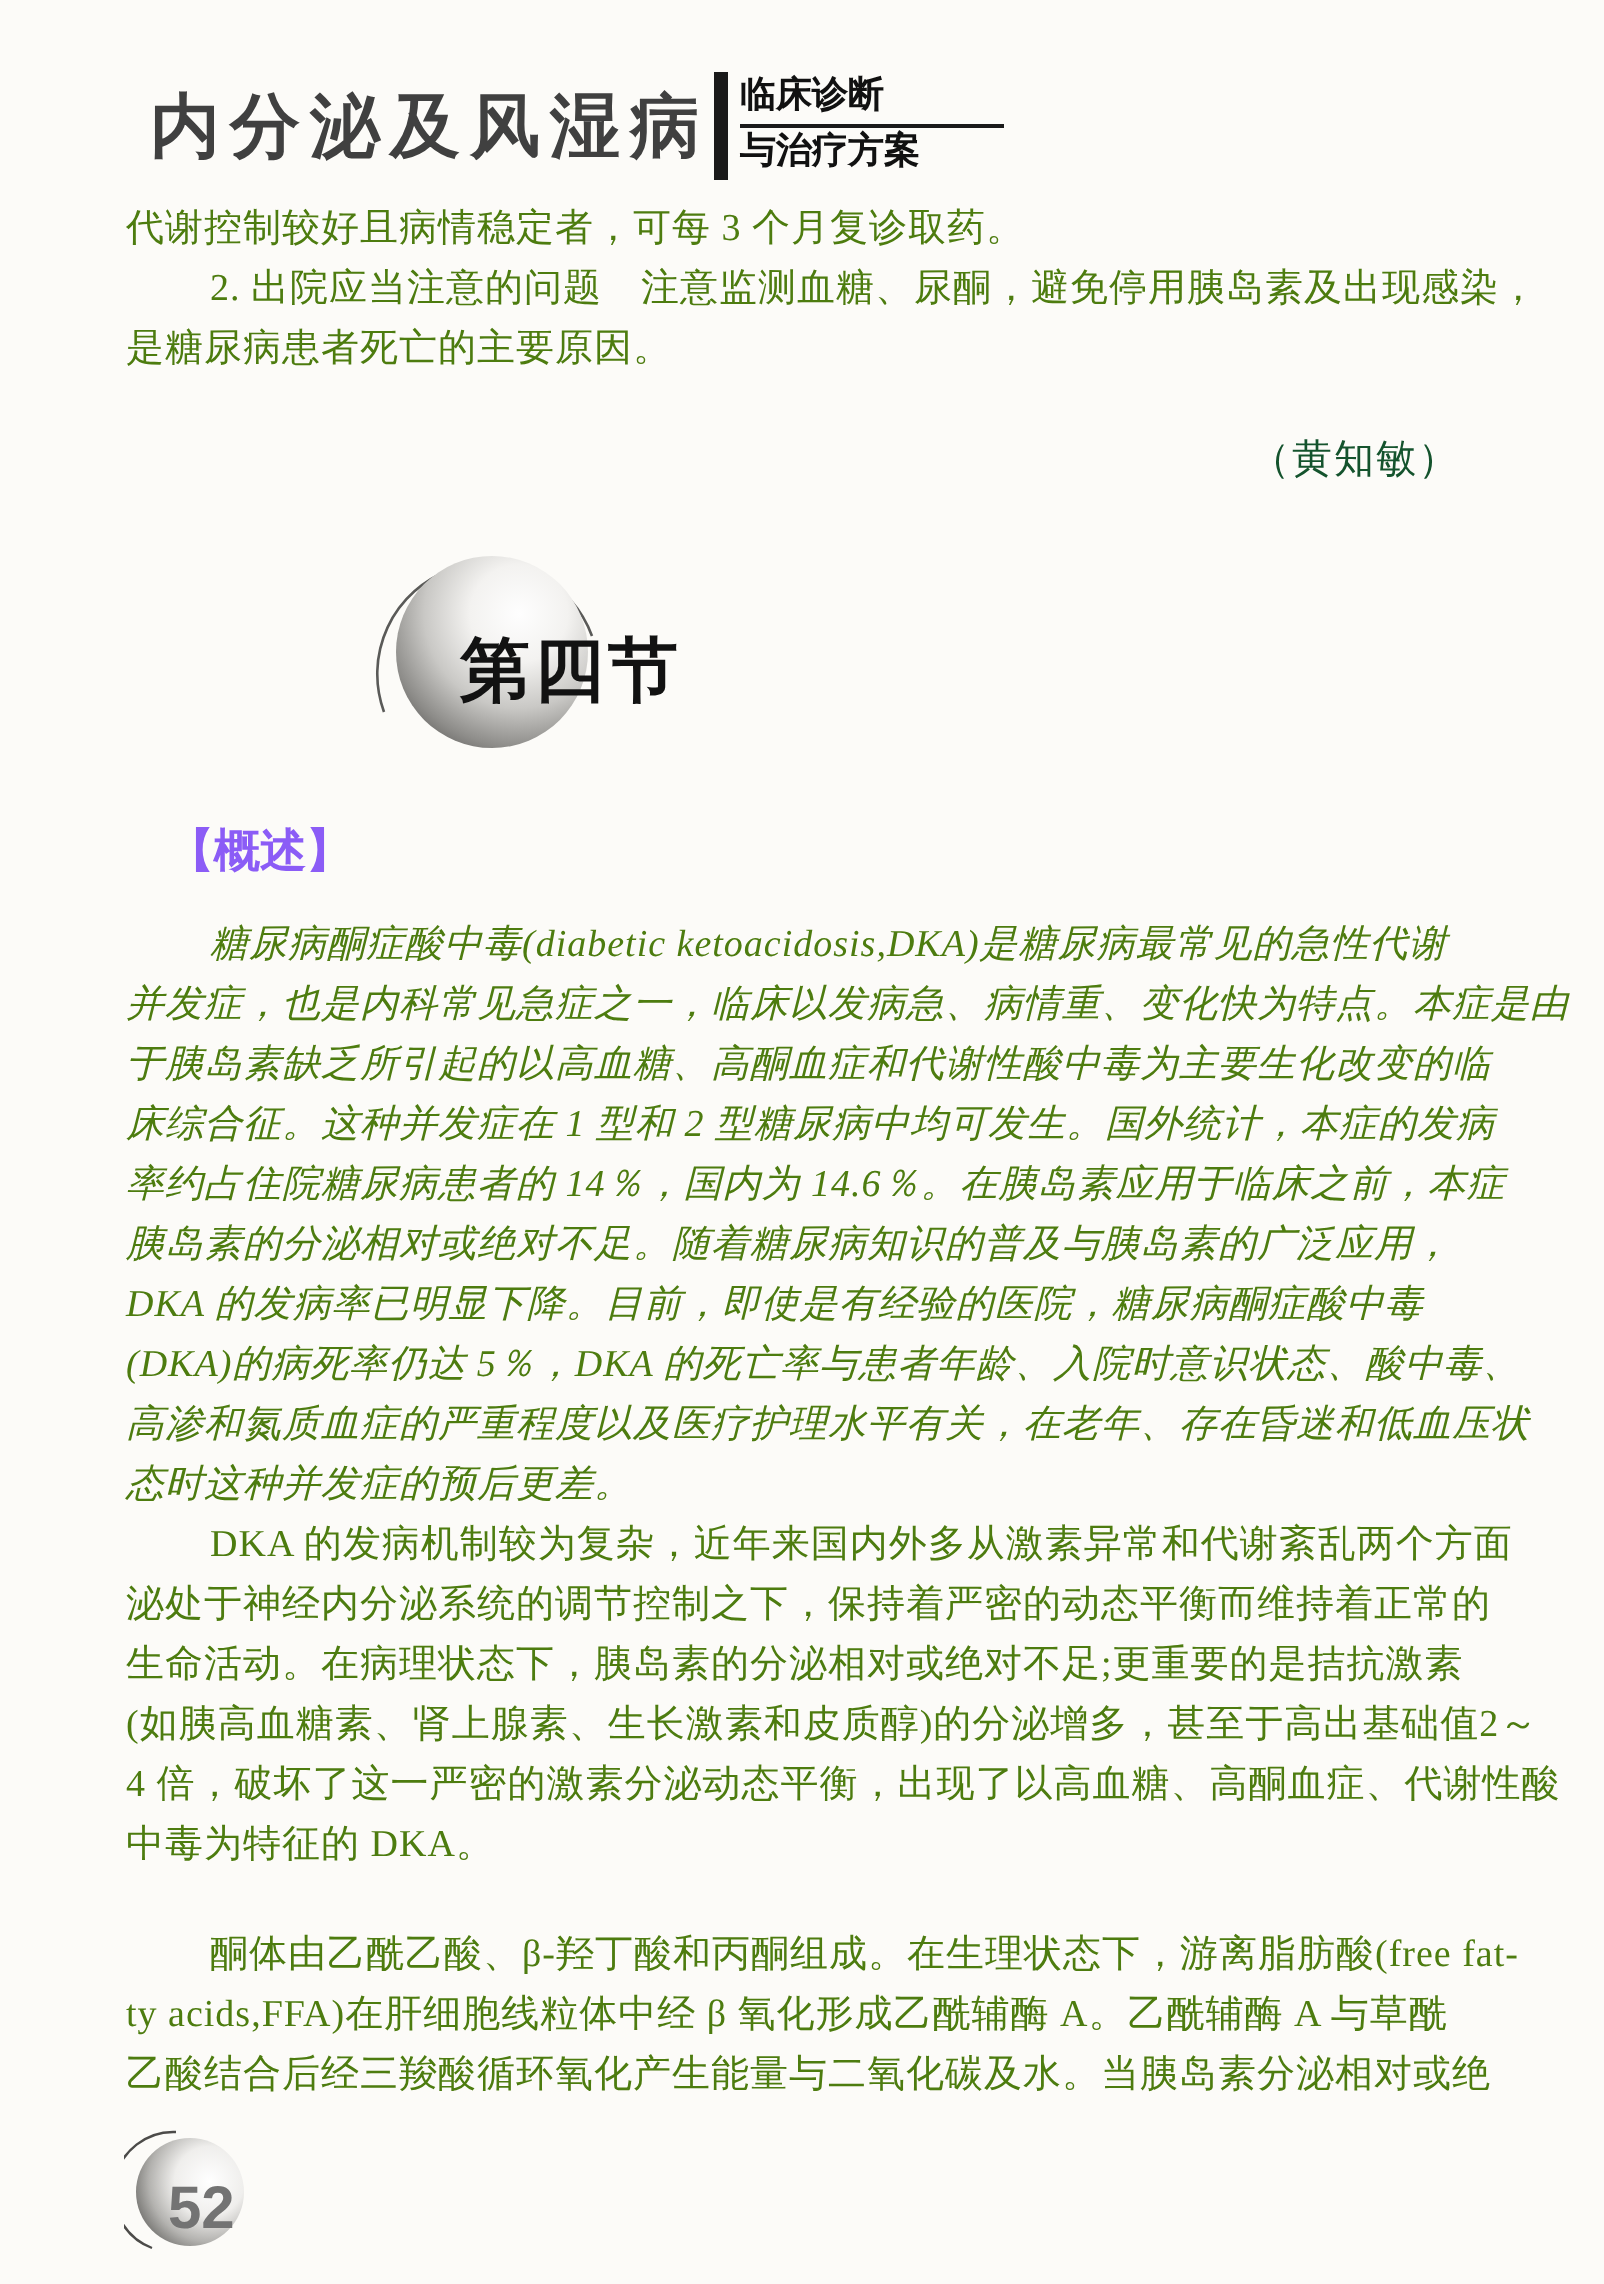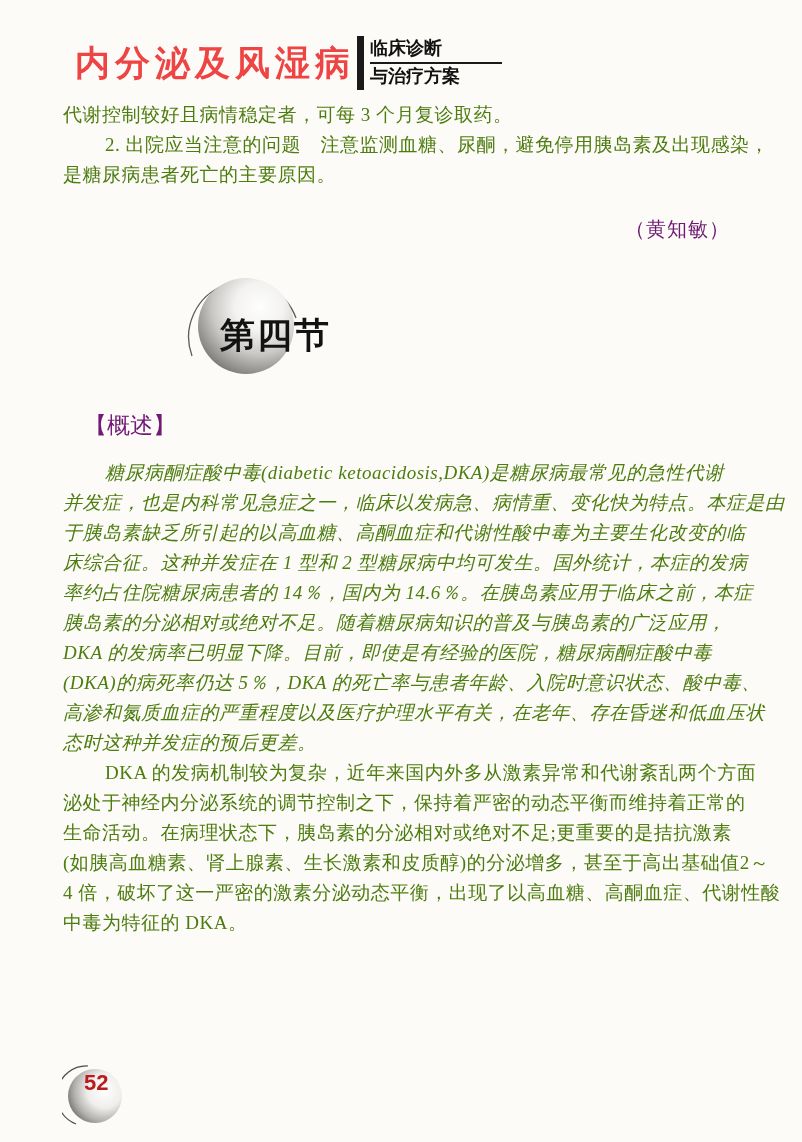--- a/index.html
+++ b/index.html
@@ -10,60 +10,60 @@
     background:#fcfbf8;
     overflow:hidden;
     font-family:"Liberation Serif","DejaVu Serif",serif;
     color:#161616;
   }
   
   .hdr{position:absolute;top:36px;left:75px;display:flex;align-items:center;}
   .series-title{
     font-family:Liberation Serif, serif;
     font-weight:bold;font-size:35px;letter-spacing:5px;
-    color:#ef4444;white-space:nowrap;
+    color:#404040;white-space:nowrap;
   }
   .hdr-bar{width:7px;height:54px;background:#1a1a1a;margin-left:2px;margin-right:6px;}
   .hdr-sub{
     font-family:Liberation Mono, monospace;
     font-weight:bold;font-size:18px;color:#111;line-height:1.25;
   }
   .hdr-sub .rule{width:132px;height:2px;background:#1a1a1a;margin:2px 0 2px 0;}
   
   .tblock{position:absolute;left:63px;width:692px;}
   .tline{
     height:30px;line-height:30px;font-size:19px;letter-spacing:0.5px;
     white-space:nowrap;color:#4d7c0f;
   }
   .tline.indent{padding-left:42px;}
   .author-line{
     position:absolute;left:63px;width:667px;top:216px;
-    text-align:right;font-size:20px;letter-spacing:1px;color:#701a75;
+    text-align:right;font-size:20px;letter-spacing:1px;color:#14532d;
   }
   
   .ornament{position:absolute;left:182px;top:256px;}
   .section-row{
-    position:absolute;left:220px;top:312px;
+    position:absolute;left:230px;top:312px;
     display:flex;align-items:baseline;
     font-family:"Liberation Sans","DejaVu Sans",sans-serif;
     font-weight:bold;color:#121212;white-space:nowrap;
   }
   .section-label{font-size:35px;letter-spacing:2px;}
   .section-title{font-size:37px;letter-spacing:2px;margin-left:36px;}
   .overview-heading{
     position:absolute;left:84px;top:410px;
     font-family:"Liberation Sans","DejaVu Sans",sans-serif;
-    font-weight:normal;font-size:23px;color:#701a75;
+    font-weight:bold;font-size:23px;color:#8b5cf6;
   }
   
   .footer-orn{position:absolute;left:62px;top:1064px;width:64px;height:66px;}
   .page-num{
-    position:absolute;left:22px;top:6px;
+    position:absolute;left:22px;top:24px;
     font-family:"Liberation Sans","DejaVu Sans",sans-serif;
-    font-weight:bold;font-size:22px;color:#b91c1c;letter-spacing:0;
+    font-weight:bold;font-size:30px;color:#737373;letter-spacing:0;
   }
 </style>
 </head>
 <body>
 
 <div class="page">
 
   <div class="hdr">
     <div class="series-title">内分泌及风湿病</div>
     <div class="hdr-bar"></div>
@@ -119,20 +119,25 @@
 
   <div class="tblock" style="top:758px;">
     <div class="tline indent">DKA 的发病机制较为复杂，近年来国内外多从激素异常和代谢紊乱两个方面</div>
     <div class="tline">泌处于神经内分泌系统的调节控制之下，保持着严密的动态平衡而维持着正常的</div>
     <div class="tline">生命活动。在病理状态下，胰岛素的分泌相对或绝对不足;更重要的是拮抗激素</div>
     <div class="tline">(如胰高血糖素、肾上腺素、生长激素和皮质醇)的分泌增多，甚至于高出基础值2～</div>
     <div class="tline">4 倍，破坏了这一严密的激素分泌动态平衡，出现了以高血糖、高酮血症、代谢性酸</div>
     <div class="tline">中毒为特征的 DKA。</div>
   </div>
 
+  <div class="tblock" style="top:963px;">
+    <div class="tline indent">酮体由乙酰乙酸、β-羟丁酸和丙酮组成。在生理状态下，游离脂肪酸(free fat-</div>
+    <div class="tline">ty acids,FFA)在肝细胞线粒体中经 β 氧化形成乙酰辅酶 A。乙酰辅酶 A 与草酰</div>
+    <div class="tline">乙酸结合后经三羧酸循环氧化产生能量与二氧化碳及水。当胰岛素分泌相对或绝</div>
+  </div>
 
   <div class="footer-orn">
     <svg width="64" height="66" viewBox="0 0 64 66">
       <defs>
         <radialGradient id="g2" cx="68%" cy="40%" r="85%">
           <stop offset="0%" stop-color="#ffffff"></stop>
           <stop offset="38%" stop-color="#efeeec"></stop>
           <stop offset="66%" stop-color="#b3b2af"></stop>
           <stop offset="88%" stop-color="#6e6d6a"></stop>
           <stop offset="100%" stop-color="#454443"></stop>

